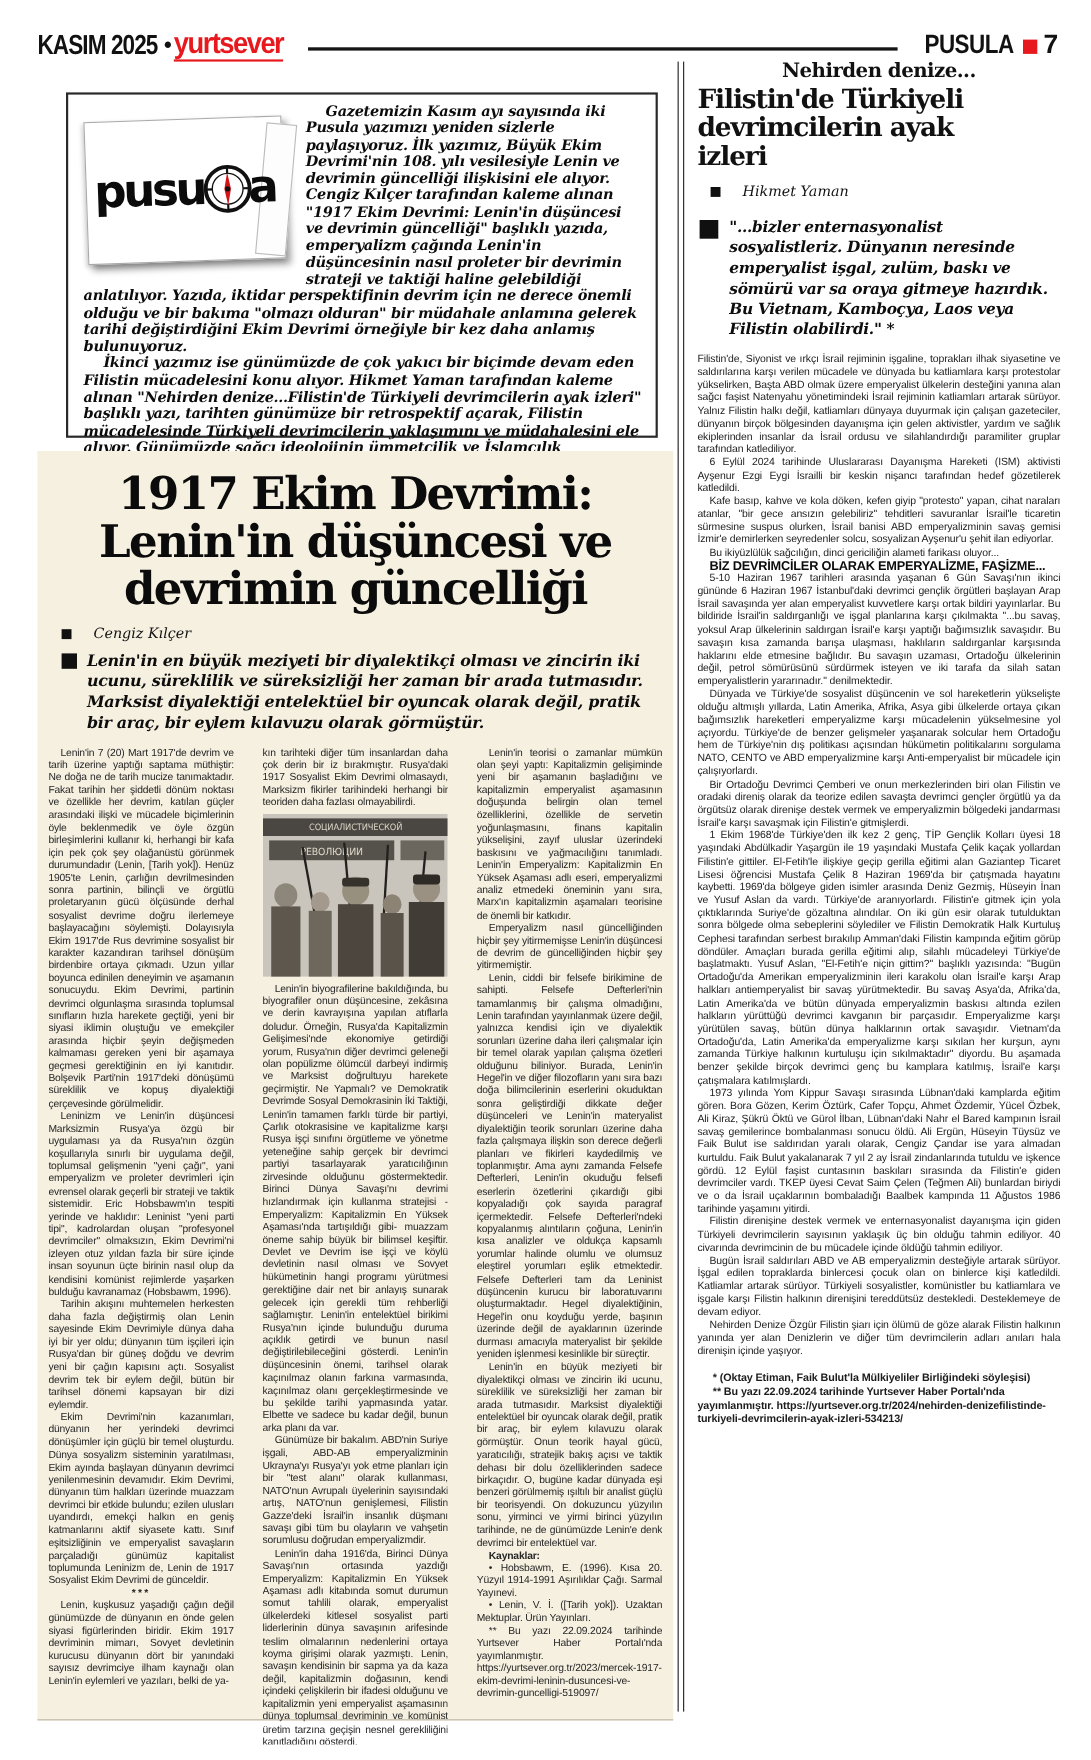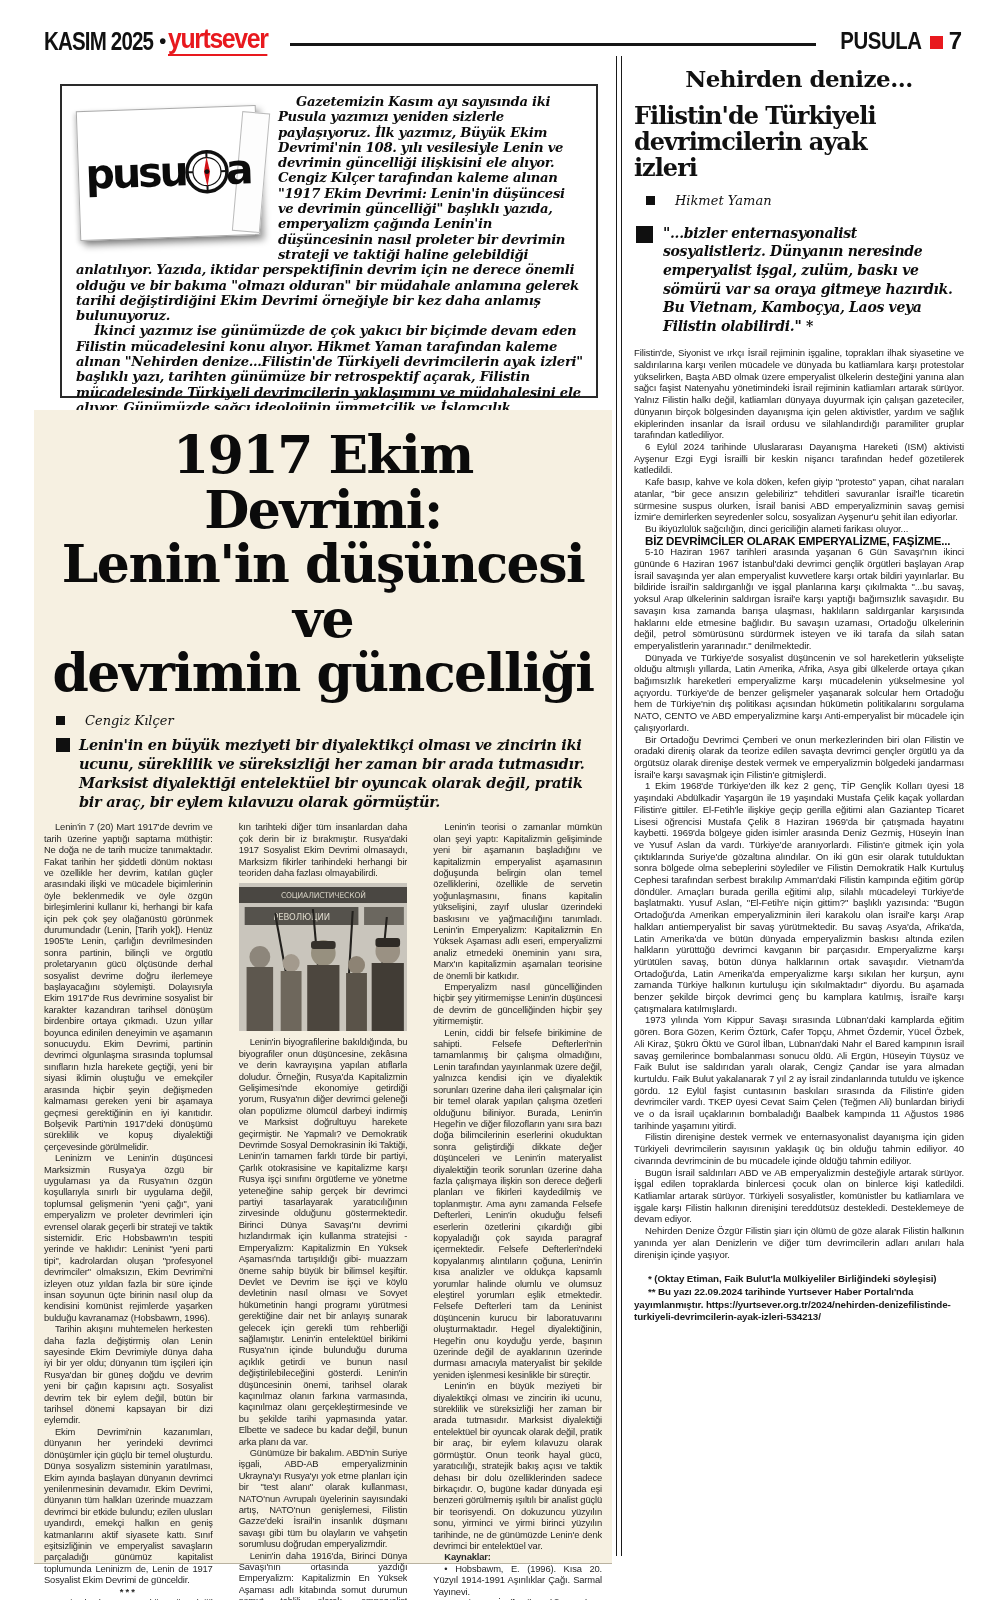--- a/index.html
+++ b/index.html
@@ -1,19 +1,19 @@
 <!DOCTYPE html>
 <html lang="tr"><head>
 <meta charset="utf-8">
 <style>
   html,body{margin:0;padding:0;}
   body{width:992px;height:1600px;position:relative;overflow:hidden;background:#ffffff;
        font-family:"Liberation Sans",sans-serif;color:#111;}
   
-  .hdr{position:absolute;top:26px;left:44px;right:30px;display:flex;align-items:center;justify-content:center;}
+  .hdr{position:absolute;top:26px;left:34px;right:30px;display:flex;align-items:center;justify-content:center;}
   .hdr .issue{font-weight:bold;font-size:25px;letter-spacing:-1px;transform:scaleX(.82);transform-origin:left center;white-space:nowrap;}
   .hdr .dot{font-size:20px;margin:0 2px 0 -18px;font-weight:bold;}
   .hdr .brand{color:#e8191e;font-weight:bold;font-size:27px;letter-spacing:-1.5px;border-bottom:2px solid #e8191e;line-height:1;padding-bottom:1px;transform:scaleX(.92);transform-origin:left center;}
   .hdr .rule{flex:1;border-top:3px solid #151515;margin:6px 10px 0 14px;}
   .hdr .section{font-weight:bold;font-size:24px;letter-spacing:-.5px;transform:scaleX(.85);transform-origin:right center;white-space:nowrap;}
   .hdr .redsq{width:13px;height:13px;background:#e8191e;margin:2px 6px 0 8px;}
   .hdr .pnum{font-weight:bold;font-size:24px;}
   
   .introbox{position:absolute;top:84px;left:60px;width:538px;height:314px;border:2px solid #2a2a2a;
             padding:8px 12px 4px 14px;box-sizing:border-box;
@@ -25,42 +25,42 @@
             box-shadow:4px 5px 7px rgba(0,0,0,.4), -2px 2px 4px rgba(0,0,0,.15);transform:rotate(-2deg);
             display:flex;align-items:center;justify-content:center;}
   .logocard:after{content:"";position:absolute;right:-8px;top:6px;width:26px;height:118px;background:#fdfdfd;border:1px solid #bbb;transform:rotate(7deg);z-index:-1;}
   .logorow{display:flex;align-items:center;font-family:"DejaVu Sans",sans-serif;font-weight:bold;
            font-size:41px;letter-spacing:-3px;color:#0b0b0b;font-style:normal;}
   .compass{margin:0 -4px 0 -2px;}
   
   .panel{position:absolute;top:410px;left:34px;width:578px;height:1154px;background:#f6f0e1;
          box-sizing:border-box;padding:0 10px;border-bottom:1.5px solid #b9b2a0;}
   .a1title{margin:18px 4px 4px;text-align:center;font-family:"DejaVu Serif",serif;font-weight:bold;
-           font-size:52px;line-height:1.05;letter-spacing:-1.5px;color:#0b0b0b;}
+           font-size:41px;line-height:1.05;letter-spacing:-1.5px;color:#0b0b0b;}
   .a1title .tline{display:block;}
   .byline{display:flex;align-items:center;gap:20px;margin:12px 0 2px 12px;}
   .bsq{width:9px;height:9px;background:#101010;flex:none;}
   .bname{font-family:"DejaVu Serif",serif;font-style:italic;font-size:13px;color:#111;}
   .lede{display:flex;gap:9px;margin:8px 12px 10px;}
   .lsq{width:14px;height:14px;background:#101010;flex:none;margin-top:2px;}
   .ledetext{font-family:"DejaVu Serif",serif;font-weight:bold;font-style:italic;font-size:14.5px;line-height:1.3;letter-spacing:-.3px;color:#0d0d0d;}
   .cols{display:flex;gap:26px;margin-top:4px;height:908px;overflow:hidden;}
   .col{flex:1;min-width:0;font-size:9.4px;line-height:11.4px;letter-spacing:-.15px;text-align:justify;color:#262626;overflow:hidden;}
   .col p{margin:0;text-indent:11px;}
   .col p.noindent{text-indent:0;}
   .stars{text-align:center;font-weight:bold;letter-spacing:2px;text-indent:0 !important;margin:2px 0;}
   .photo{margin:5px 0;line-height:0;}
   .srchead{font-weight:bold;text-indent:11px;margin-top:1px;}
   .sources p{margin:0;text-indent:11px;}
   
   .divider{position:absolute;left:616px;top:56px;height:1500px;width:4px;
            border-left:1.5px solid #1a1a1a;border-right:1.5px solid #1a1a1a;}
   
   .art2{position:absolute;left:634px;top:54px;width:330px;}
-  .kicker{text-align:center;font-family:"DejaVu Serif",serif;font-weight:bold;font-size:23px;letter-spacing:-.5px;margin:11px;}
+  .kicker{text-align:center;font-family:"DejaVu Serif",serif;font-weight:bold;font-size:18px;letter-spacing:-.5px;margin:0;}
   .a2title{text-align:left;font-family:"DejaVu Serif",serif;font-weight:bold;font-size:24px;
            line-height:1.08;letter-spacing:-1px;margin:2px 0 0;}
   .a2title .tline{display:block;}
   .quote{display:flex;gap:10px;margin:16px 2px 12px;}
   .qsq{width:17px;height:17px;background:#101010;flex:none;margin-top:2px;}
   .qtext{font-family:"DejaVu Serif",serif;font-weight:bold;font-style:italic;font-size:14px;line-height:1.33;letter-spacing:-.3px;color:#0d0d0d;}
   .a2body{font-size:9.5px;line-height:11.7px;letter-spacing:-.1px;text-align:justify;color:#222;}
   .a2body p{margin:0;text-indent:11px;}
   .a2body .blk1 p:first-child{text-indent:0;}
   .subhead{font-weight:bold;font-size:11.6px;letter-spacing:-.2px;margin:9px 0 2px;text-indent:11px;color:#0c0c0c;}

